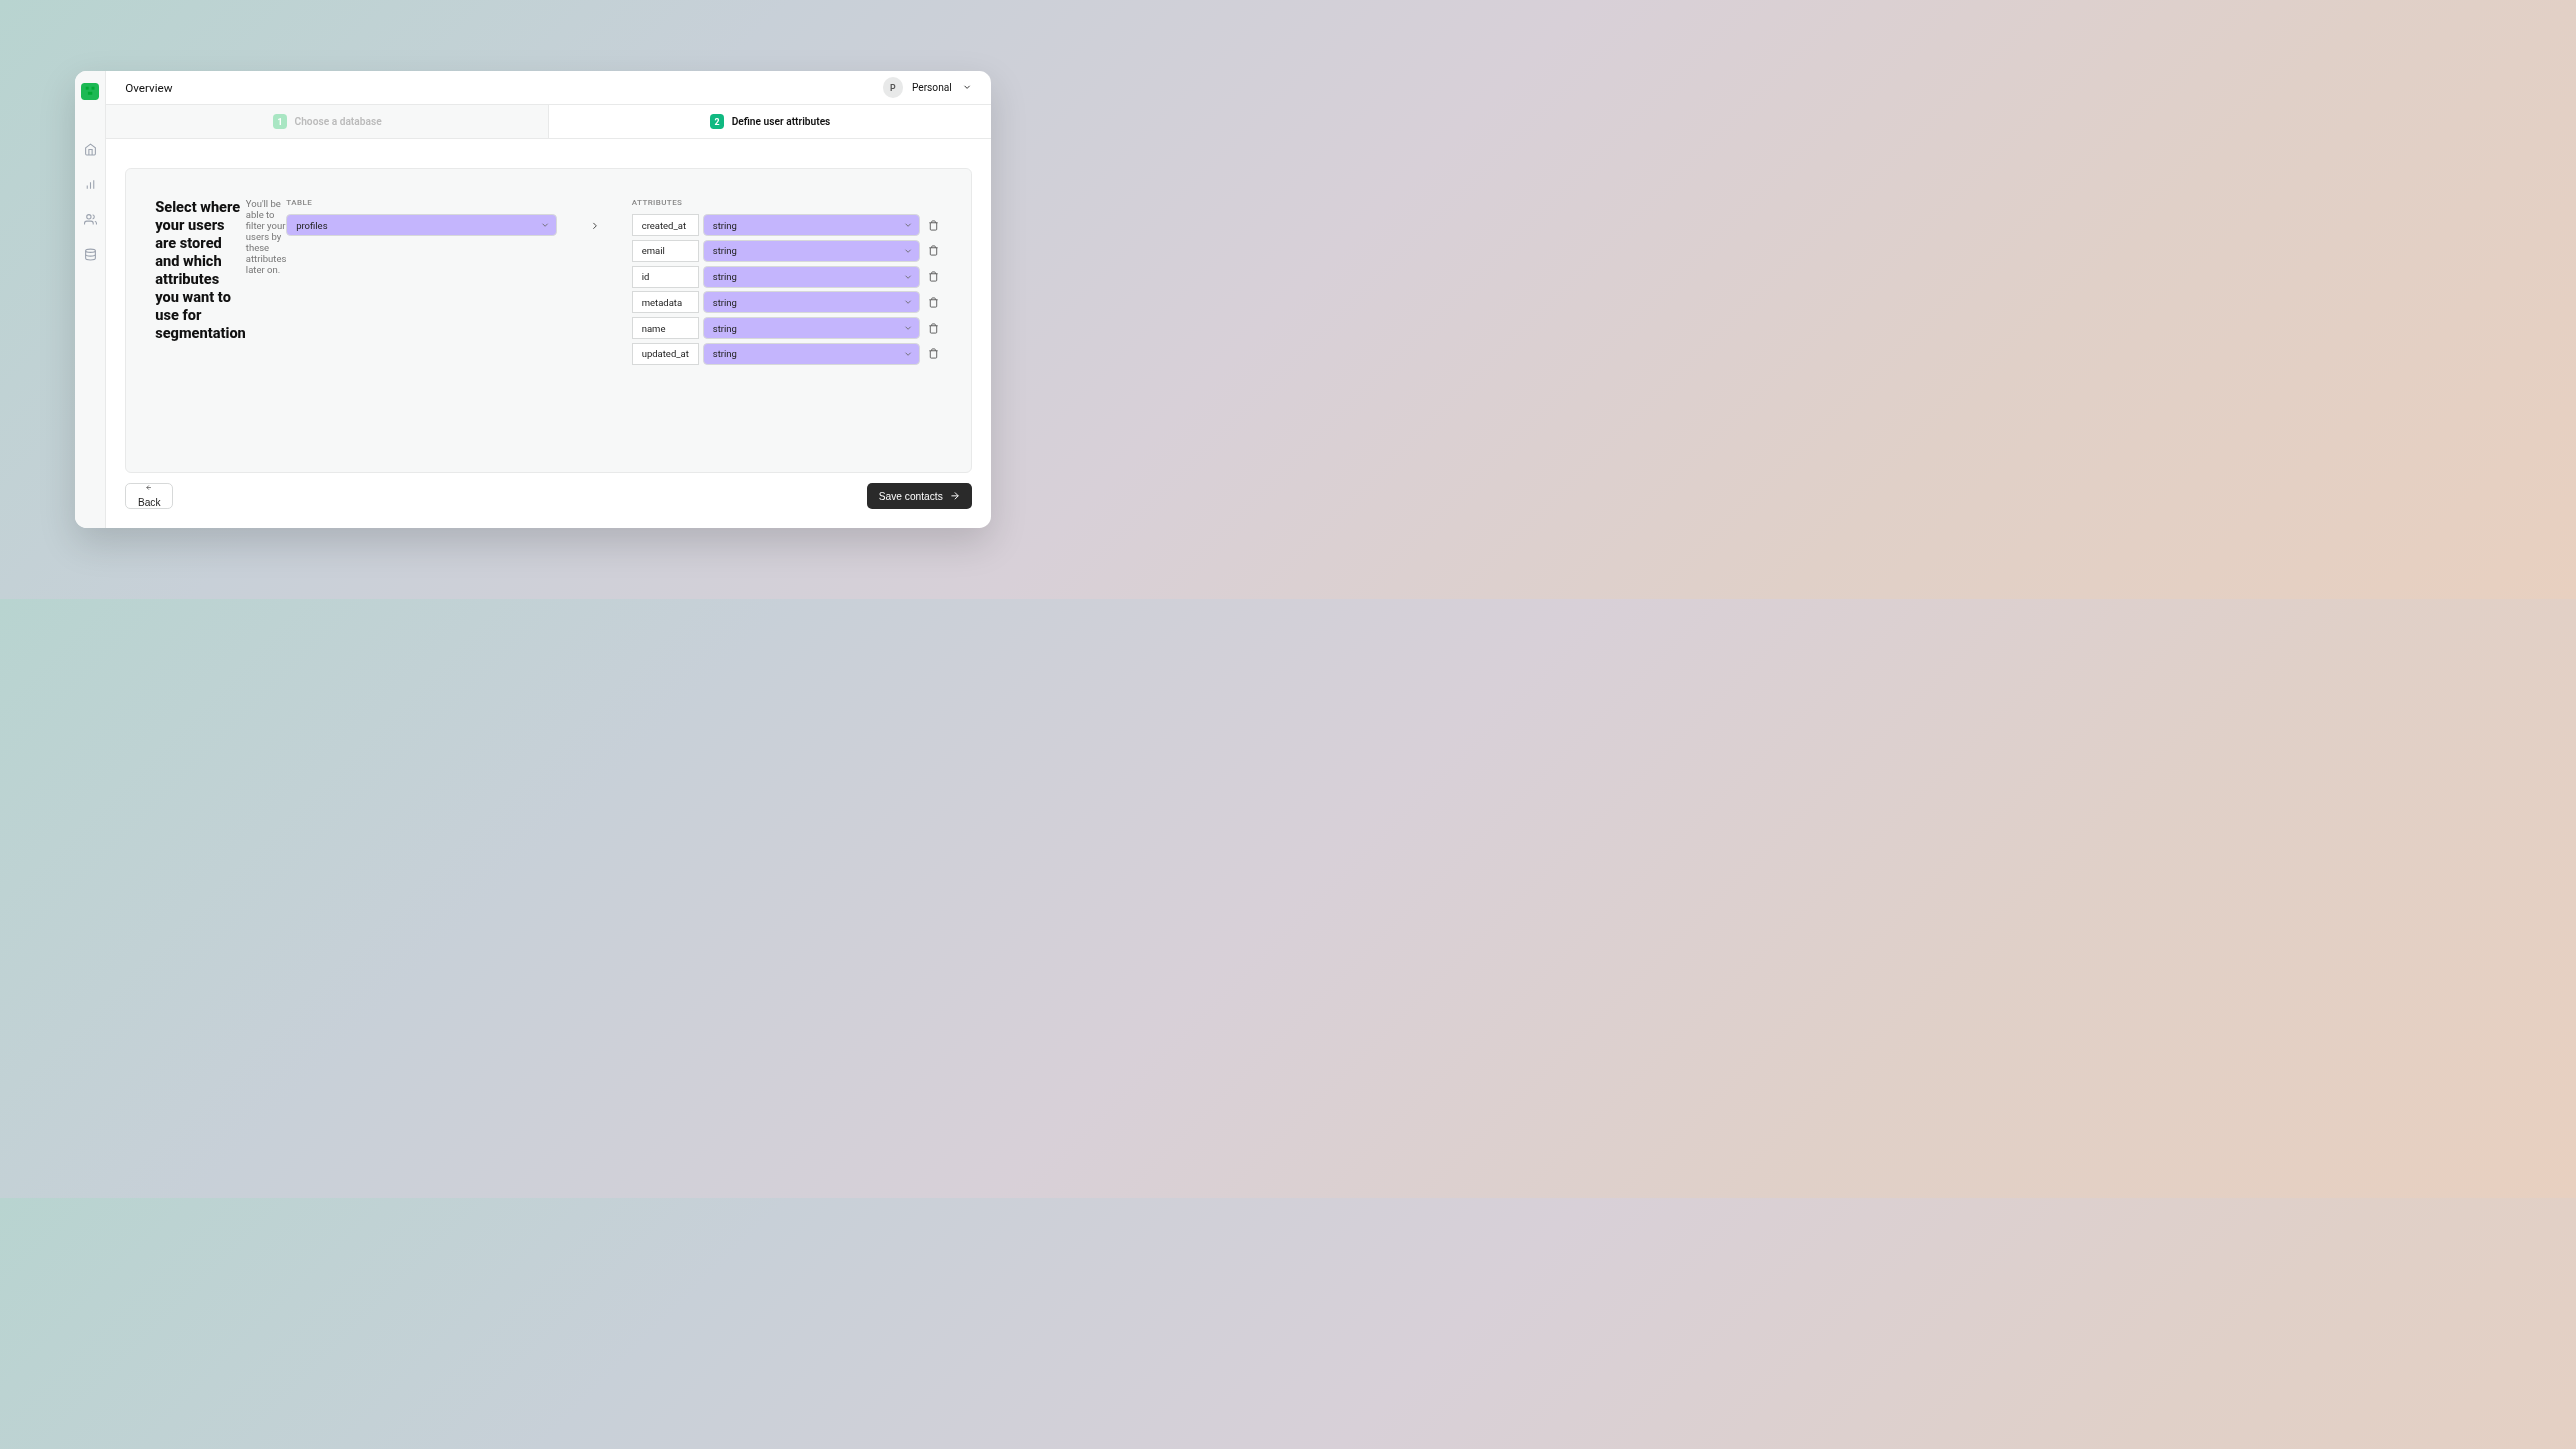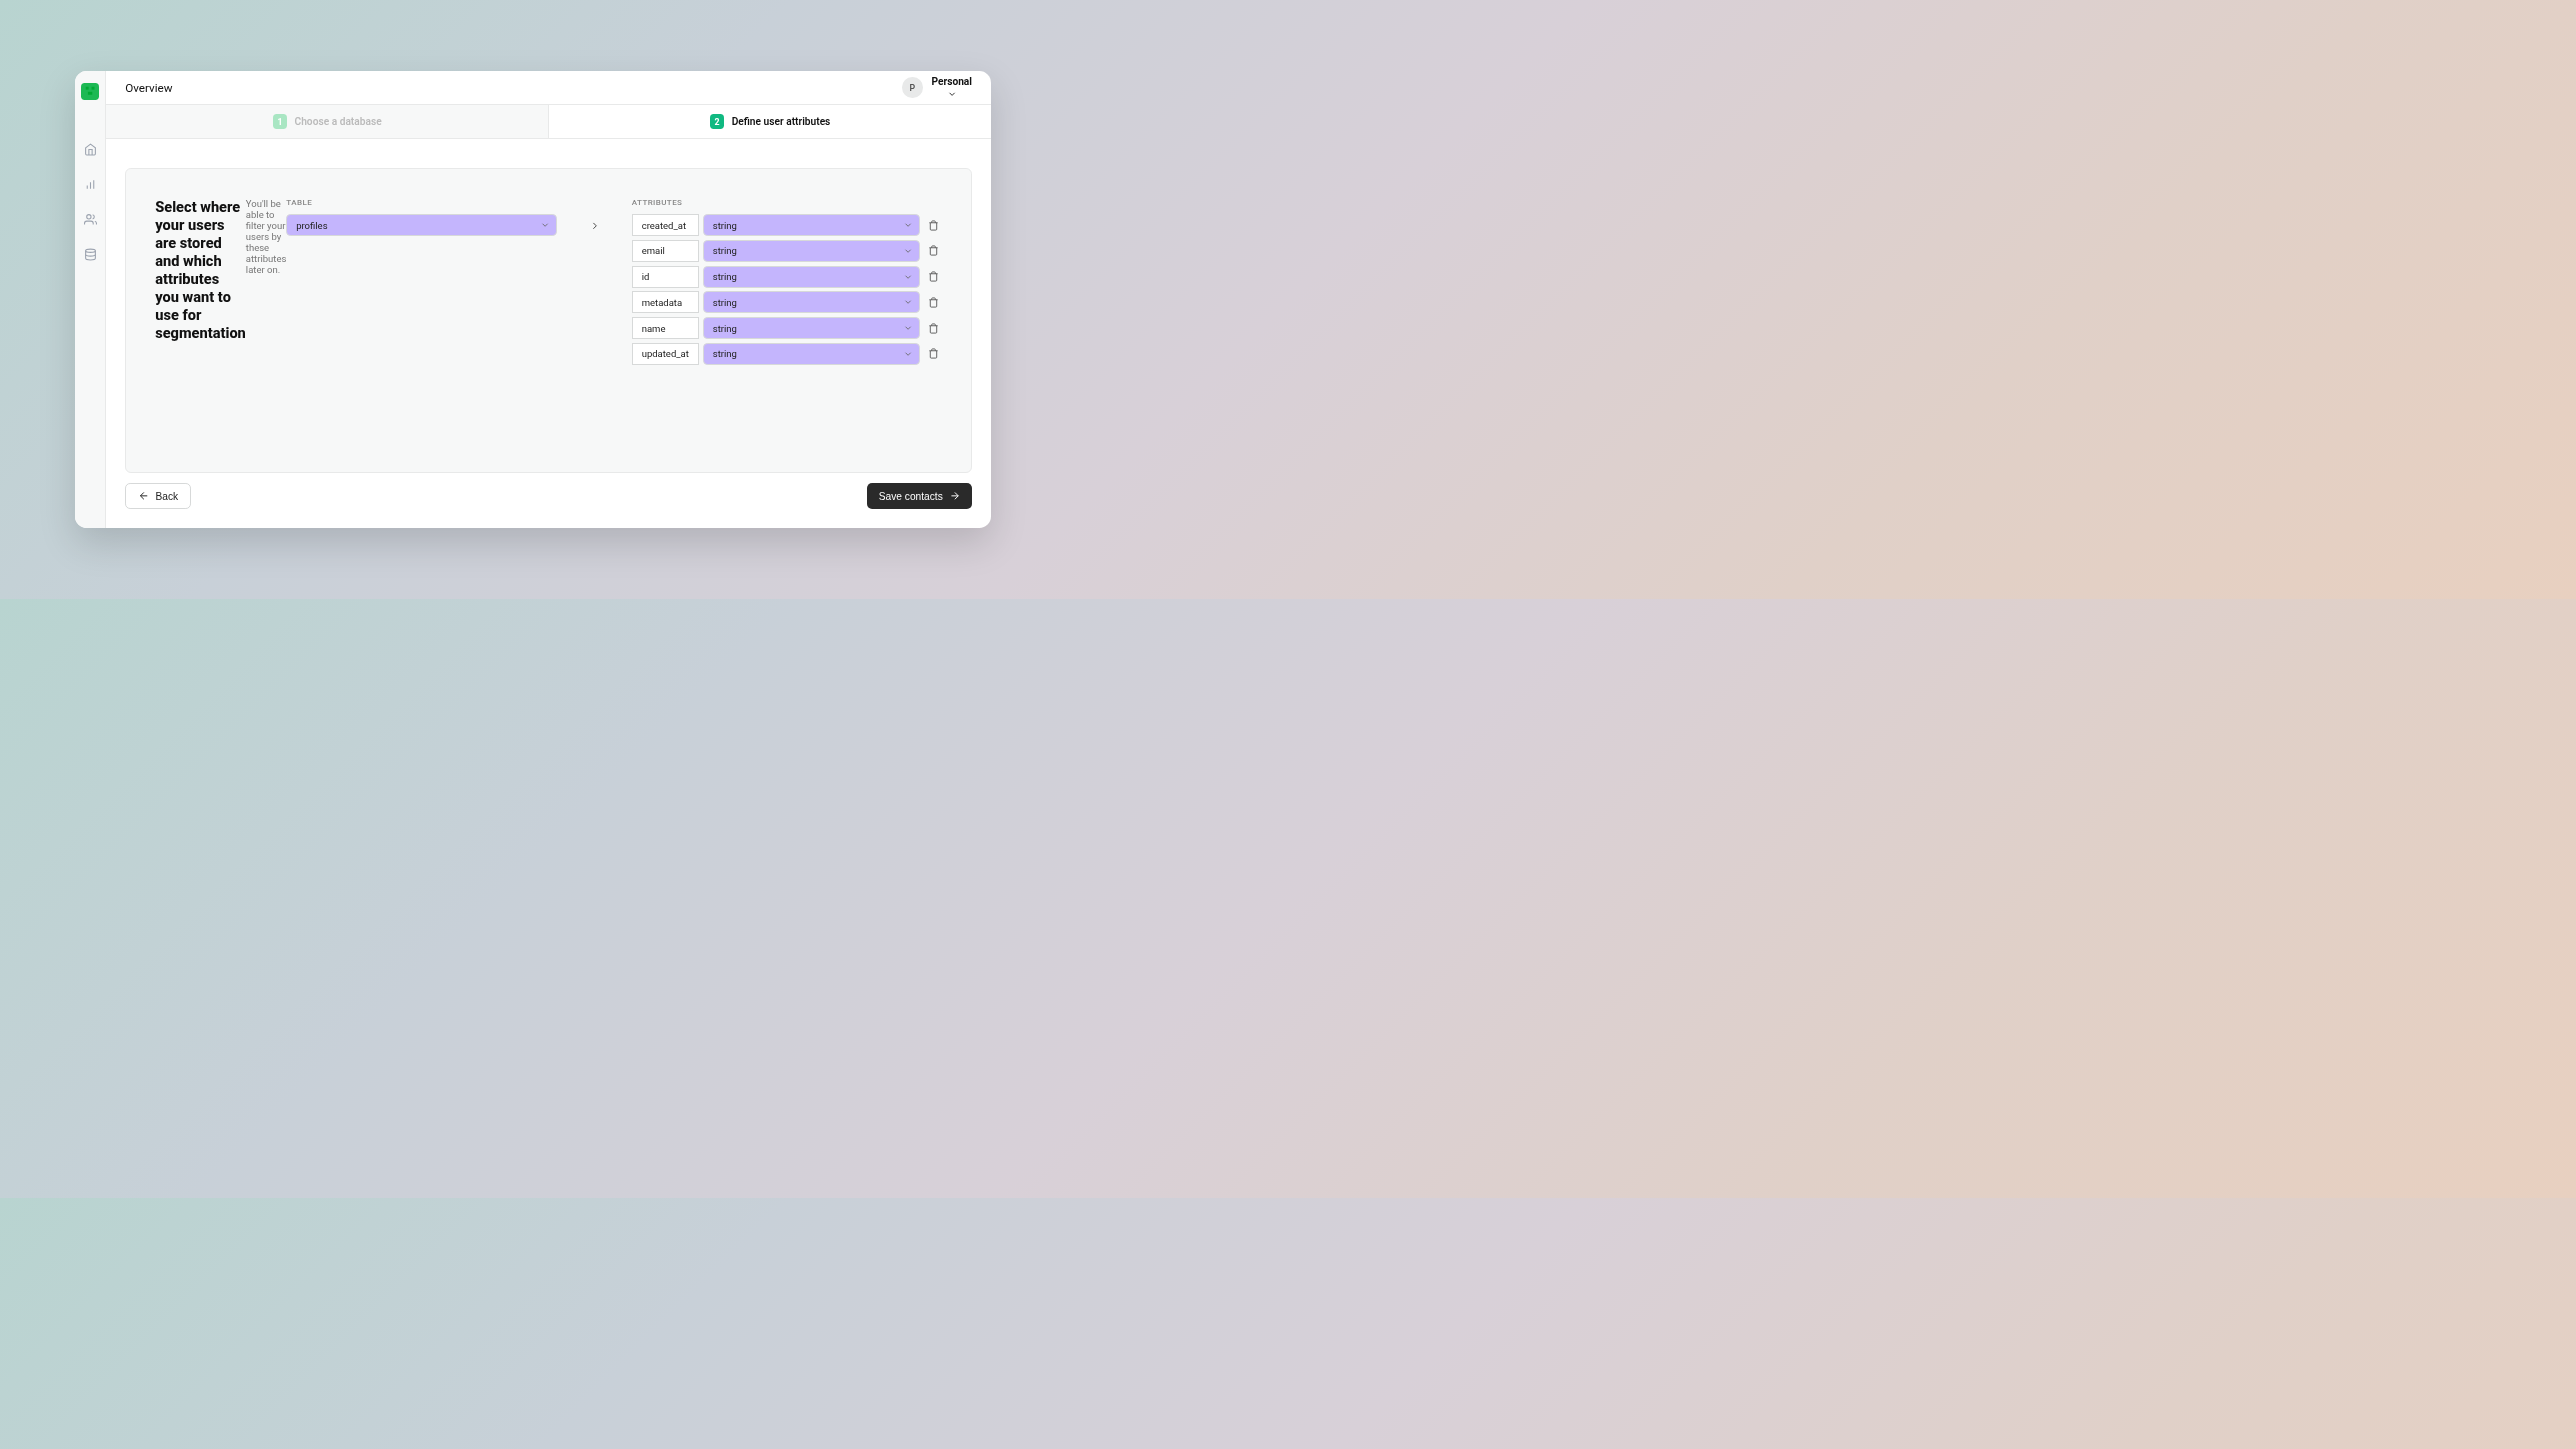--- a/index.html
+++ b/index.html
@@ -103,26 +103,25 @@
   align-items: center;
   justify-content: center;
   font-size: 8.8px;
   font-weight: 600;
   color: #555;
 }
 
 .workspace-select {
   display: flex;
   align-items: center;
-  gap: 2px;
+  gap: 10px;
   cursor: pointer;
   font-size: 10.2px;
-  font-weight: 700;
+  font-weight: 400;
   color: #111;
-  flex-direction: column;
 }
 
 .steps-bar {
   height: 34px;
   border-bottom: 0.7px solid #e8e9e9;
   background: #f7f8f8;
   display: flex;
 }
 
 .step {
@@ -308,20 +307,21 @@
   font-size: 10.2px;
   font-weight: 500;
   cursor: pointer;
   border: none;
 }
 
 .btn-outline {
   background: #fff;
   border: 0.7px solid #d7d9d9;
   color: #222;
+  flex-direction: column;
 }
 
 .btn-dark {
   background: #2a2a2a;
   color: #fff;
 }
 
 svg {
   display: block;
 }

